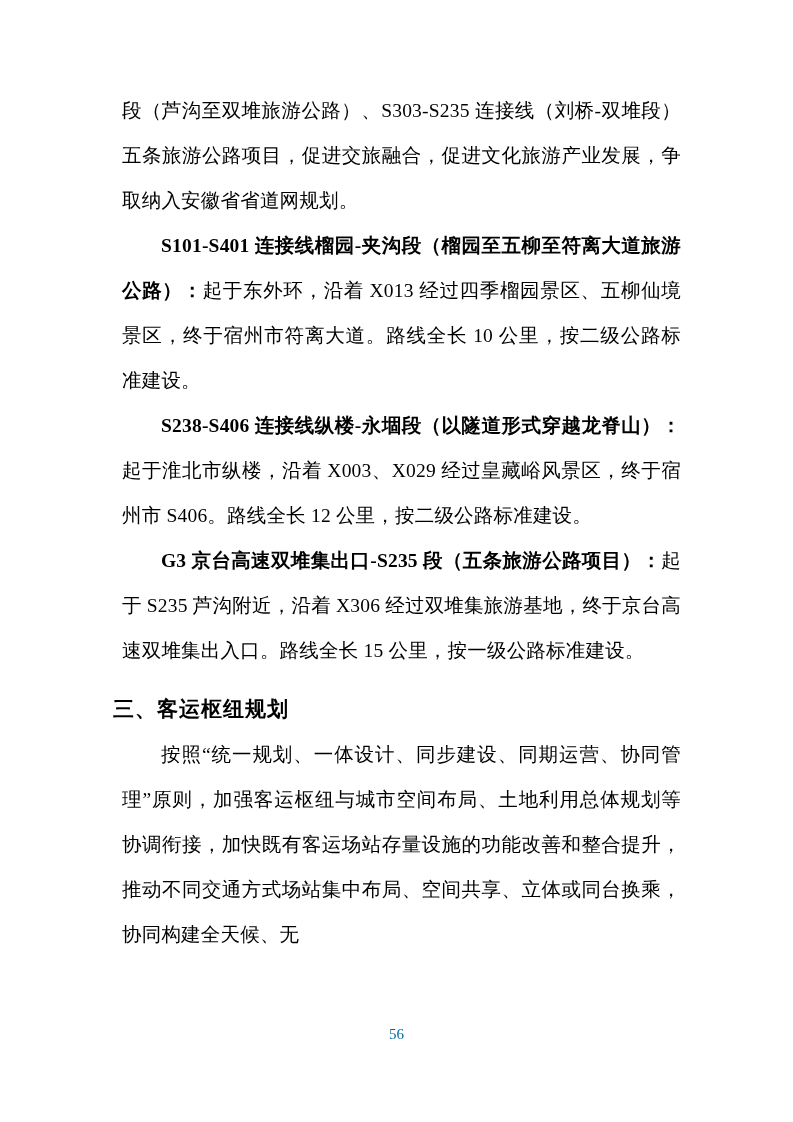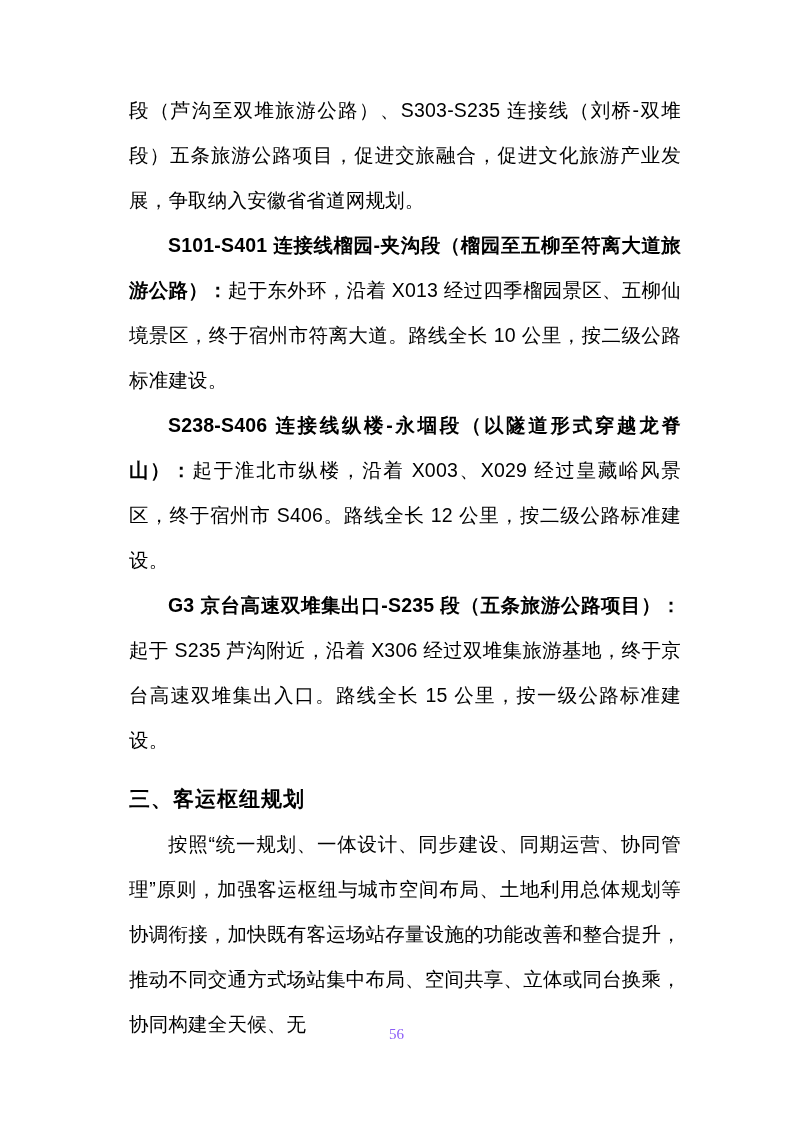--- a/index.html
+++ b/index.html
@@ -23,54 +23,54 @@
     height: 1122px;
     background: #ffffff;
   }
   .content {
     position: absolute;
     left: 113px;
     top: 88px;
     width: 568px;
   }
   p {
-    margin: 0 0 0 16px;
+    margin: 0 0 0 9px;
     font-size: 19.5px;
     line-height: 45px;
     text-align: justify;
     text-justify: inter-ideograph;
     letter-spacing: 0.2px;
-    font-family: Liberation Sans, sans-serif;
+    font-family: Liberation Serif, serif;
   }
   p.indent {
     text-indent: 39px;
   }
   .bold {
     font-weight: bold;
   }
   h3.section-heading {
-    margin: 14px 0 0 16px;
+    margin: 14px 0 0 0;
     font-size: 21px;
     font-weight: bold;
     line-height: 45px;
     text-indent: 0;
     letter-spacing: 1px;
   }
   .para-block {
     margin-bottom: 0;
   }
   .page-number {
     position: absolute;
     left: 0;
     top: 1026px;
     width: 793px;
     text-align: center;
     font-size: 15px;
     font-family: "Liberation Serif", serif;
-    color: #8b5cf6;
+    color: #0369a1;
   }
 </style>
 </head>
 <body>
 
 <div class="page">
   <div class="content">
 
     <div class="para-block">
       <p>

